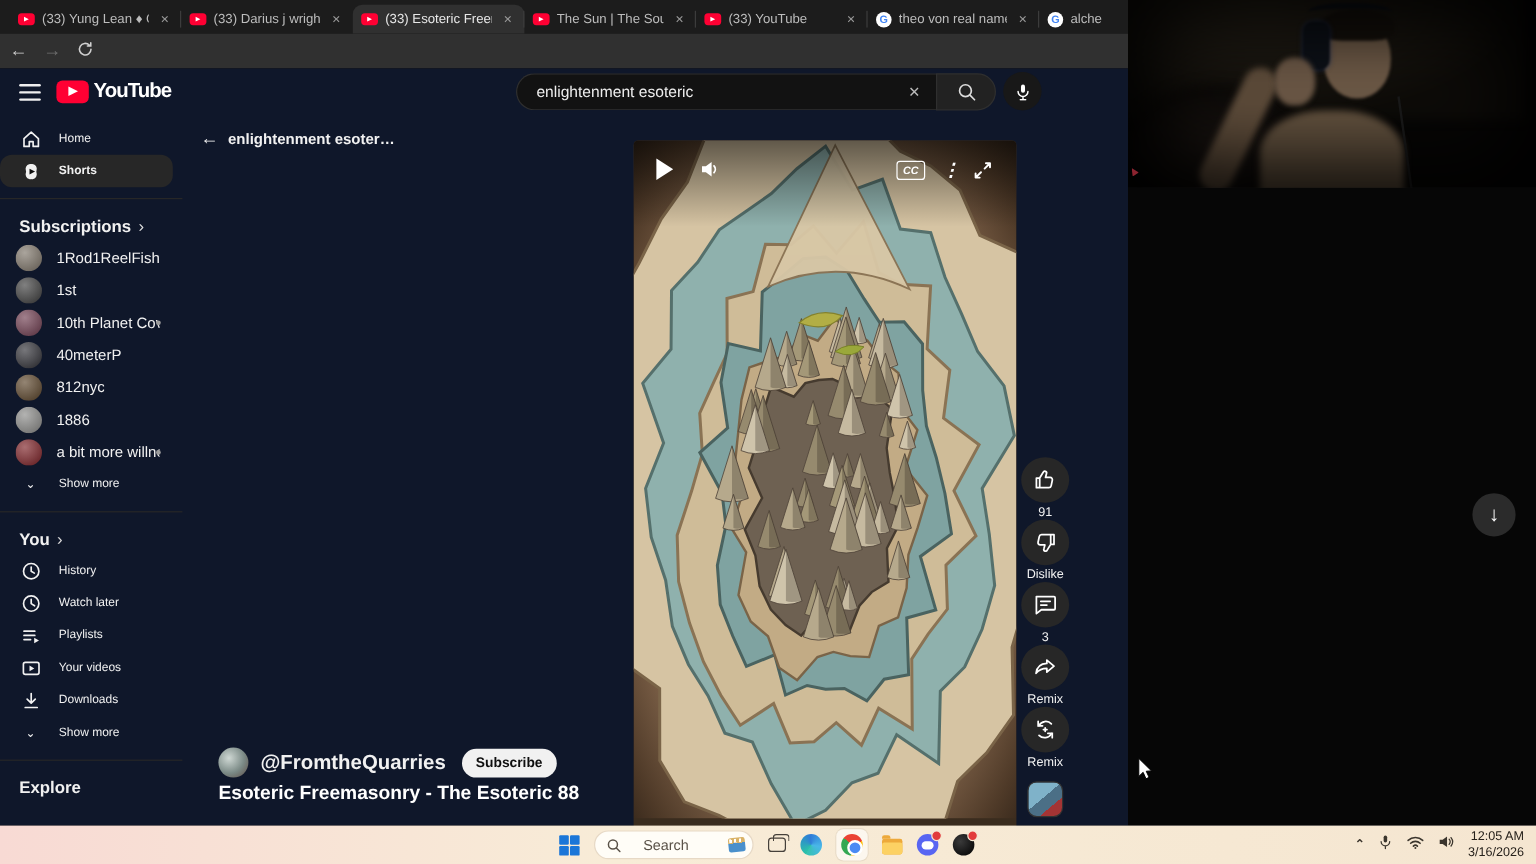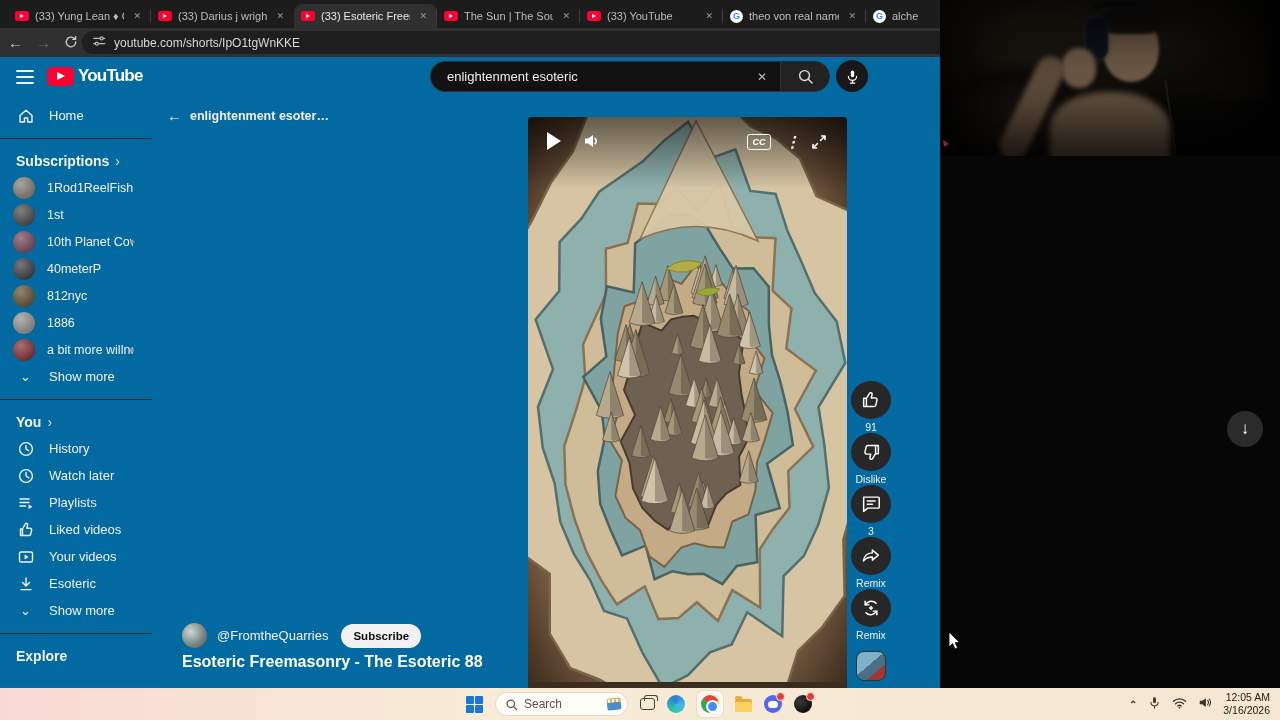--- a/index.html
+++ b/index.html
@@ -17,40 +17,40 @@
   .fav.yt{width:14px;height:10px;background:#f03;border-radius:3px;position:relative;}
   .fav.yt::after{content:"";position:absolute;left:5px;top:2.5px;border-left:4px solid #fff;border-top:2.5px solid transparent;border-bottom:2.5px solid transparent;}
   .fav.gg{width:13px;height:13px;background:#fff;border-radius:50%;color:#4285F4;font-size:9px;font-weight:bold;}
   .toolbar{position:absolute;left:0;top:28px;width:1280px;height:29px;background:#303030;display:flex;align-items:center;padding-left:8px;gap:13px;}
   .navbtn{color:#cfcfcf;font-size:15px;line-height:1;}
   .navbtn.disabled{color:#6f6f6f;}
   .urlpill{position:absolute;left:82px;top:3px;height:23px;width:1150px;background:#1e1e1e;border-radius:12px;display:flex;align-items:center;padding:0 10px;gap:8px;}
   .urltext{color:#d9d9d9;font-size:12px;white-space:nowrap;}
 
   
-  .page{position:absolute;left:0;top:57px;width:1280px;height:631px;background:#0369a1;}
+  .page{position:absolute;left:0;top:57px;width:1280px;height:631px;background:#0f172a;}
   .right-void{position:absolute;left:940px;top:0;width:340px;height:631px;background:#060606;}
 
   
   .hamburger{position:absolute;left:16px;top:13px;width:18px;height:14px;display:flex;flex-direction:column;justify-content:space-between;}
   .hamburger i{height:1.6px;background:#efefef;border-radius:1px;}
   .brand{position:absolute;left:47px;top:9px;display:flex;align-items:center;gap:4px;}
   .yt-mark{width:27px;height:19px;background:#f03;border-radius:5px;position:relative;}
   .yt-mark::after{content:"";position:absolute;left:10px;top:5px;border-left:8px solid #fff;border-top:4.5px solid transparent;border-bottom:4.5px solid transparent;}
   .brand-name{color:#fff;font-size:17px;font-weight:bold;letter-spacing:-0.8px;}
   .yt-search{position:absolute;left:430px;top:4px;height:31px;display:flex;}
   .search-box{width:350px;height:31px;background:#121212;border:1px solid #2f2f2f;border-right:none;border-radius:16px 0 0 16px;display:flex;align-items:center;padding:0 10px 0 14px;}
   .search-box input{flex:1;background:transparent;border:none;outline:none;color:#eee;font-size:13px;}
   .search-clear{color:#bbb;font-size:12px;padding:0 3px;}
   .search-btn{width:50px;height:31px;background:#222;border:1px solid #2f2f2f;border-radius:0 16px 16px 0;display:flex;align-items:center;justify-content:center;}
   .mic-btn{position:absolute;left:836px;top:3px;width:32px;height:32px;border-radius:50%;background:#181818;display:flex;align-items:center;justify-content:center;}
 
   
   .sidebar{position:absolute;left:0;top:40px;width:152px;height:591px;display:flex;flex-direction:column;padding-top:5px;color:#f1f1f1;}
-  .srow{height:27px;display:flex;align-items:center;gap:14px;padding-left:16px;margin-right:8px;border-radius:10px;font-size:13px;}
+  .srow{height:27px;display:flex;align-items:center;gap:14px;padding-left:16px;margin-right:8px;border-radius:10px;font-size:10px;}
   .srow.active{background:#272727;font-weight:bold;}
   .sicon{width:19px;height:19px;display:inline-flex;align-items:center;justify-content:center;color:#f1f1f1;}
   .sdivider{height:1px;background:#272727;margin:9px 0;}
   .shead{height:26px;display:flex;align-items:center;gap:6px;padding-left:16px;font-size:14px;font-weight:bold;}
   .shead .chev{font-size:14px;font-weight:normal;color:#ddd;}
   .subrow{height:27px;display:flex;align-items:center;gap:12px;padding-left:13px;font-size:12.5px;position:relative;}
   .subrow .avatar{width:22px;height:22px;border-radius:50%;flex:0 0 auto;background-image:radial-gradient(circle at 35% 30%,rgba(255,255,255,.35),rgba(0,0,0,.25));}
   .subrow .nm{white-space:nowrap;overflow:hidden;max-width:86px;}
   .newdot{position:absolute;right:18px;width:4px;height:4px;border-radius:50%;background:#9c9c9c;}
 
@@ -74,21 +74,21 @@
 
   .rail{position:absolute;left:851px;top:324px;width:40px;display:flex;flex-direction:column;align-items:center;}
   .rail-item{display:flex;flex-direction:column;align-items:center;height:52px;}
   .rail-btn{width:40px;height:40px;border-radius:50%;background:#272727;display:flex;align-items:center;justify-content:center;color:#fff;}
   .rail-item:nth-child(2) svg{transform:rotate(180deg);}
   .rail-label{font-size:10.5px;color:#f1f1f1;margin-top:2px;}
   .rail-avatar{width:30px;height:30px;border-radius:8px;margin-top:10px;background:linear-gradient(140deg,#7fb2c9 0 45%,#4b6f86 45% 70%,#a33434 70%);border:1px solid #333;}
 
   .meta-channel{position:absolute;left:182px;top:566px;display:flex;align-items:center;gap:10px;}
   .ch-avatar{width:25px;height:25px;border-radius:50%;background:radial-gradient(circle at 35% 35%,#cfd8d4,#7b8a86 55%,#5d4a43);}
-  .ch-handle{color:#f1f1f1;font-size:13px;font-weight:normal;}
+  .ch-handle{color:#f1f1f1;font-size:17px;font-weight:bold;}
   .subscribe{margin-left:3px;height:24px;padding:0 12px;border-radius:13px;background:#f1f1f1;color:#0f0f0f;font-size:11.5px;font-weight:bold;display:flex;align-items:center;}
   .meta-title{position:absolute;left:182px;top:596px;color:#fff;font-size:16px;font-weight:bold;}
 
   .nav-down{position:absolute;left:1227px;top:354px;width:36px;height:36px;border-radius:50%;background:#2b2b2b;display:flex;align-items:center;justify-content:center;color:#fff;font-size:17px;}
 
   
   .webcam{position:absolute;left:940px;top:0;width:340px;height:156px;background:#070605;overflow:hidden;z-index:50;}
   .webcam>div{position:absolute;}
   .wc-ceiling{left:-30px;top:-40px;width:360px;height:140px;background:radial-gradient(ellipse at 40% 30%,#262118,#0d0b08 70%);filter:blur(4px);}
   .wc-pillow{left:0px;top:70px;width:150px;height:100px;background:radial-gradient(#181310,#0a0806 75%);border-radius:50%;filter:blur(5px);}
@@ -101,21 +101,21 @@
   .wc-hand{left:122px;top:48px;width:34px;height:40px;background:#6d5947;border-radius:45%;filter:blur(2px);}
   .wc-cable{left:230px;top:80px;width:2px;height:80px;background:#1a1a1a;transform:rotate(-8deg);}
   .wc-vig{left:0;top:0;width:340px;height:156px;box-shadow:inset 0 0 60px 25px rgba(0,0,0,.85);}
   .red-mark{position:absolute;left:943px;top:140px;width:6px;height:7px;background:#8c2430;clip-path:polygon(0 0,100% 55%,15% 100%);z-index:51;}
 
   
   .taskbar{position:absolute;left:0;bottom:0;width:1280px;height:32px;background:linear-gradient(90deg,#f8dad4,#f8ecd7 40%,#f5e6d1);z-index:60;}
   .tb-center{position:absolute;left:466px;top:0;height:32px;display:flex;align-items:center;gap:12px;}
   .win-logo{width:17px;height:17px;display:grid;grid-template-columns:8px 8px;grid-template-rows:8px 8px;gap:1px;}
   .win-logo i{background:#1b76d8;border-radius:1px;}
-  .tb-search{width:133px;height:24px;background:#fffdf7;border:1px solid #e7d9c6;border-radius:13px;display:flex;align-items:center;gap:6px;padding:0 6px 0 9px;}
+  .tb-search{width:133px;height:24px;background:#fffdf7;border:1px solid #e7d9c6;border-radius:13px;display:flex;align-items:center;gap:18px;padding:0 6px 0 9px;}
   .tb-search .lbl{flex:1;color:#5a5248;font-size:12px;}
   .clapper{width:14px;height:12px;border-radius:2px;background:linear-gradient(180deg,#d9b267 0 38%,#4a90cc 38%);position:relative;transform:rotate(-6deg);}
   .clapper::after{content:"";position:absolute;left:1px;top:1px;width:11px;height:2.5px;background:repeating-linear-gradient(90deg,#fff 0 2px,transparent 2px 4px);}
   .taskview{width:15px;height:12px;border:1.6px solid #45403a;border-radius:3px;position:relative;}
   .taskview::before{content:"";position:absolute;left:3px;top:-4px;width:12px;height:5px;border:1.6px solid #45403a;border-bottom:none;border-radius:3px 3px 0 0;}
   .edge-ic{width:18px;height:18px;border-radius:50%;background:conic-gradient(from 210deg,#2bc3a8,#2f7bd8 40%,#49b7e8 70%,#35c2b0);}
   .chrome-wrap{width:26px;height:26px;border-radius:6px;background:rgba(255,255,255,.6);display:flex;align-items:center;justify-content:center;box-shadow:0 0 0 1px rgba(0,0,0,.06);}
   .chrome-ic{width:18px;height:18px;border-radius:50%;background:conic-gradient(from -50deg,#ea4335 0 33%,#fbbc05 0 66%,#34a853 0 100%);position:relative;}
   .chrome-ic::after{content:"";position:absolute;left:4.5px;top:4.5px;width:9px;height:9px;border-radius:50%;background:#4a8af4;border:2px solid #fff;}
   .folder-ic{width:17px;height:13px;background:#eda93a;border-radius:2px;position:relative;margin-top:2px;}
@@ -175,30 +175,20 @@
     </div>
 
   <div class="toolbar">
     <span class="navbtn">←</span>
     <span class="navbtn disabled">→</span>
     <span class="navbtn">
       <svg width="14" height="14" viewBox="0 0 16 16" fill="none" stroke="#cfcfcf" stroke-width="1.5" stroke-linecap="round">
           <path d="M13.5 8a5.5 5.5 0 1 1-1.6-3.9M13.3 1.8v3.2h-3.2"></path>
         </svg>
     </span>
-    <div class="urlpill">
-      <span>
-        <svg width="14" height="14" viewBox="0 0 16 16" fill="none" stroke="#bdbdbd" stroke-width="1.4" stroke-linecap="round">
-            <path d="M2 5h7M13 5h1.5M2 11h1.5M8 11h6.5"></path>
-            <circle cx="11" cy="5" r="1.7"></circle>
-            <circle cx="5.5" cy="11" r="1.7"></circle>
-          </svg>
-      </span>
-      <span class="urltext">youtube.com/shorts/IpO1tgWnKKE</span>
-    </div>
   </div>
 
   <div class="page">
     <div class="right-void"></div>
 
     <div class="hamburger">
         <i></i>
         <i></i>
         <i></i>
       </div>
@@ -227,20 +217,30 @@
 
     <div class="sidebar" id="sidebar">
         <div class="srow">
           <span class="sicon">
             <svg width="18" height="18" viewBox="0 0 18 18" fill="none" stroke="currentColor" stroke-width="1.4" stroke-linecap="round" stroke-linejoin="round">
               <path d="M3 8.6 9 3.2l6 5.4V15h-4.4v-4H7.4v4H3z"></path>
             </svg>
           </span>
           <span>Home</span>
         </div>
+        <div class="srow active">
+          <span class="sicon">
+            <svg width="18" height="18" viewBox="0 0 18 18">
+              <rect x="5" y="2.6" width="8" height="12.8" rx="4" fill="#f1f1f1" transform="rotate(16 9 9)"></rect>
+              <rect x="5" y="2.6" width="8" height="12.8" rx="4" fill="#f1f1f1" transform="rotate(-16 9 9)"></rect>
+              <polygon points="7.6,6.6 12.2,9 7.6,11.4" fill="#0f0f0f"></polygon>
+            </svg>
+          </span>
+          <span>Shorts</span>
+        </div>
         <div class="sdivider"></div>
         <div class="shead">
           <span>Subscriptions</span>
           <span class="chev">›</span>
         </div>
         <div class="subrow">
           <span class="avatar" style="background-color: rgb(125, 116, 104);"></span>
           <span class="nm">1Rod1ReelFishing</span>
         </div>
         <div class="subrow">
@@ -301,41 +301,33 @@
             <svg width="18" height="18" viewBox="0 0 18 18" fill="none" stroke="currentColor" stroke-width="1.4" stroke-linecap="round" stroke-linejoin="round">
               <path d="M3 5h9M3 8.5h9M3 12h5.5"></path>
               <polygon points="11.5,10.5 15.5,12.7 11.5,15" fill="currentColor" stroke="none"></polygon>
             </svg>
           </span>
           <span>Playlists</span>
         </div>
         <div class="srow">
           <span class="sicon">
             <svg width="18" height="18" viewBox="0 0 18 18" fill="none" stroke="currentColor" stroke-width="1.4" stroke-linecap="round" stroke-linejoin="round">
-              <path d="M3.5 8v6.5h2V8zM5.5 14.5h6.6c.8 0 1.5-.6 1.6-1.4l.9-4a1.5 1.5 0 0 0-1.5-1.9h-3.3l.7-2.9A1.2 1.2 0 0 0 8.3 3L5.5 8z"></path>
-            </svg>
-          </span>
-          <span>Liked videos</span>
-        </div>
-        <div class="srow">
-          <span class="sicon">
-            <svg width="18" height="18" viewBox="0 0 18 18" fill="none" stroke="currentColor" stroke-width="1.4" stroke-linecap="round" stroke-linejoin="round">
               <rect x="2.5" y="4" width="13" height="10" rx="1.6"></rect>
               <polygon points="7.6,6.6 11.6,9 7.6,11.4" fill="currentColor" stroke="none"></polygon>
             </svg>
           </span>
           <span>Your videos</span>
         </div>
         <div class="srow">
           <span class="sicon">
             <svg width="18" height="18" viewBox="0 0 18 18" fill="none" stroke="currentColor" stroke-width="1.4" stroke-linecap="round" stroke-linejoin="round">
               <path d="M9 3v7.4M5.6 7.6 9 11l3.4-3.4M4 14.6h10"></path>
             </svg>
           </span>
-          <span>Esoteric</span>
+          <span>Downloads</span>
         </div>
         <div class="srow">
           <span class="sicon">⌄</span>
           <span>Show more</span>
         </div>
         <div class="sdivider"></div>
         <div class="shead">
           <span>Explore</span>
         </div>
       </div>

